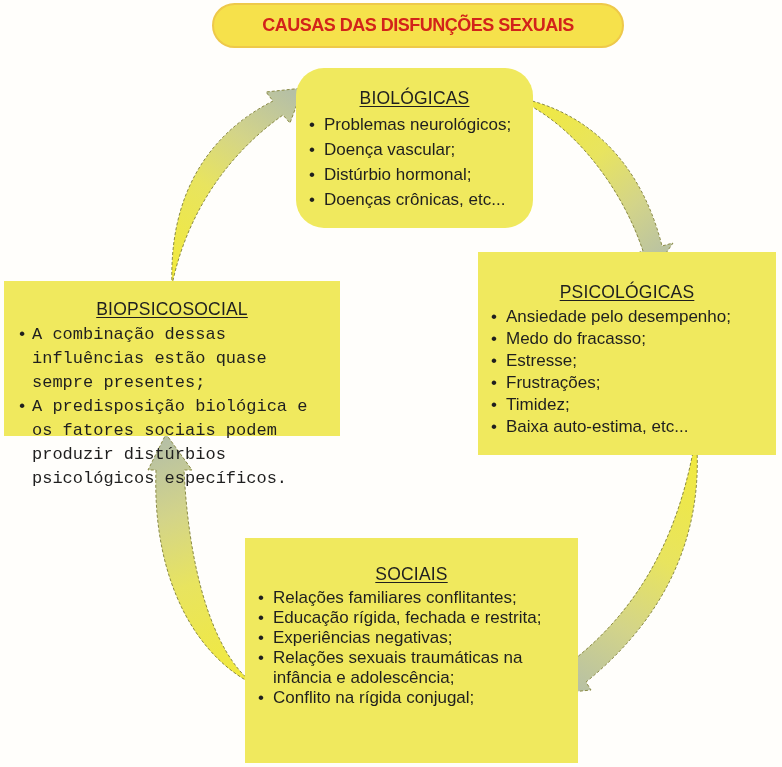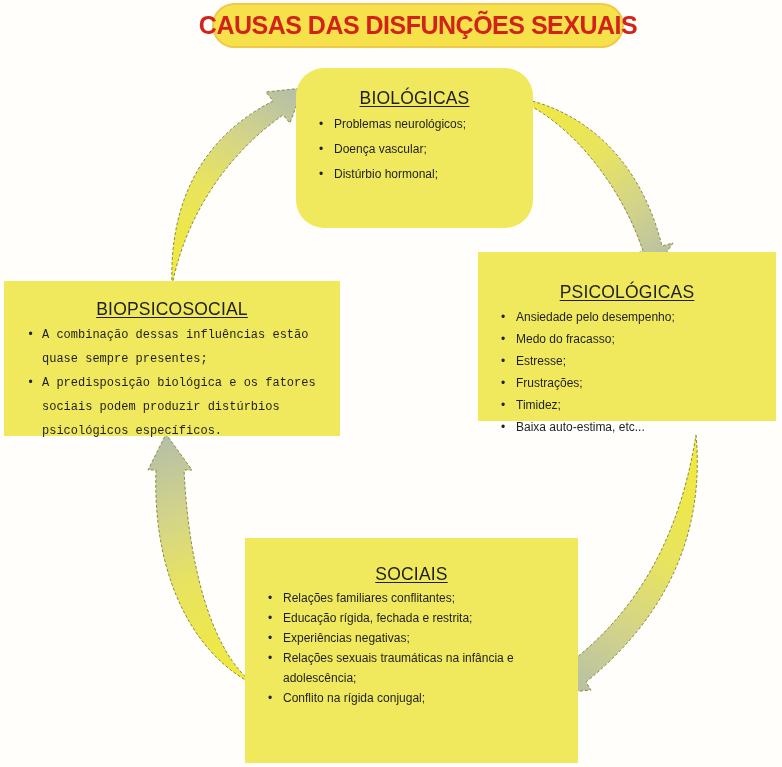--- a/index.html
+++ b/index.html
@@ -23,59 +23,59 @@
   .title-pill{
     position:absolute;left:212px;top:3px;width:412px;height:45px;
     background:var(--title-yellow);
     border:2px solid #eec94a;
     border-radius:23px;
     display:flex;align-items:center;justify-content:center;
   }
   .title-pill span{
     color:var(--title-red);
     font-weight:bold;
-    font-size:25px;
+    font-size:18px;
     letter-spacing:-0.5px;
     white-space:nowrap;
   }
 
   
   .box{
     position:absolute;
     background:var(--box-yellow);
   }
   .box h2{
     font-size:17.5px;
     font-weight:400;
     text-align:center;
     text-decoration:underline;
     text-underline-offset:2px;
     margin-bottom:3px;
     letter-spacing:0.2px;
   }
   .box ul{
     list-style:none;
-    padding-left:20px;
+    padding-left:10px;
     padding-right:6px;
-    font-size:12px;
+    font-size:17px;
   }
   .box li{
     position:relative;
     padding-left:18px;
   }
   .box li::before{
     content:"\2022";
     position:absolute;
     left:3px;
   }
 
   .box-biologicas{left:296px;top:68px;width:237px;height:160px;padding-top:20px;border-radius:28px;}
   .box-biologicas li{line-height:25px;}
 
-  .box-psicologicas{left:478px;top:252px;width:298px;height:169px;padding-top:30px;}
+  .box-psicologicas{left:478px;top:252px;width:298px;height:203px;padding-top:30px;}
   .box-psicologicas li{line-height:22px;}
 
   .box-biopsicosocial{left:4px;top:281px;width:336px;height:155px;padding-top:18px;}
   .box-biopsicosocial li{line-height:24px;font-family:Liberation Mono, monospace;}
 
   .box-sociais{left:245px;top:538px;width:333px;height:225px;padding-top:26px;}
   .box-sociais li{line-height:20px;}
 
   
   svg.arrows{
@@ -133,20 +133,21 @@
 
     <path fill="url(#g4)" d="M 257 686 C 222 664, 190 592, 184 470 L 192 470 L 166 434 L 148 470 L 156 470 C 152 585, 200 660, 257 686 Z"></path>
   </svg>
 
   <section class="box box-biologicas">
     <h2>BIOLÓGICAS</h2>
     <ul>
       <li>Problemas neurológicos;</li>
       <li>Doença vascular;</li>
       <li>Distúrbio hormonal;</li>
+      <li>Doenças crônicas, etc...</li>
     </ul>
   </section>
 
   <section class="box box-psicologicas">
     <h2>PSICOLÓGICAS</h2>
     <ul>
       <li>Ansiedade pelo desempenho;</li>
       <li>Medo do fracasso;</li>
       <li>Estresse;</li>
       <li>Frustrações;</li>

